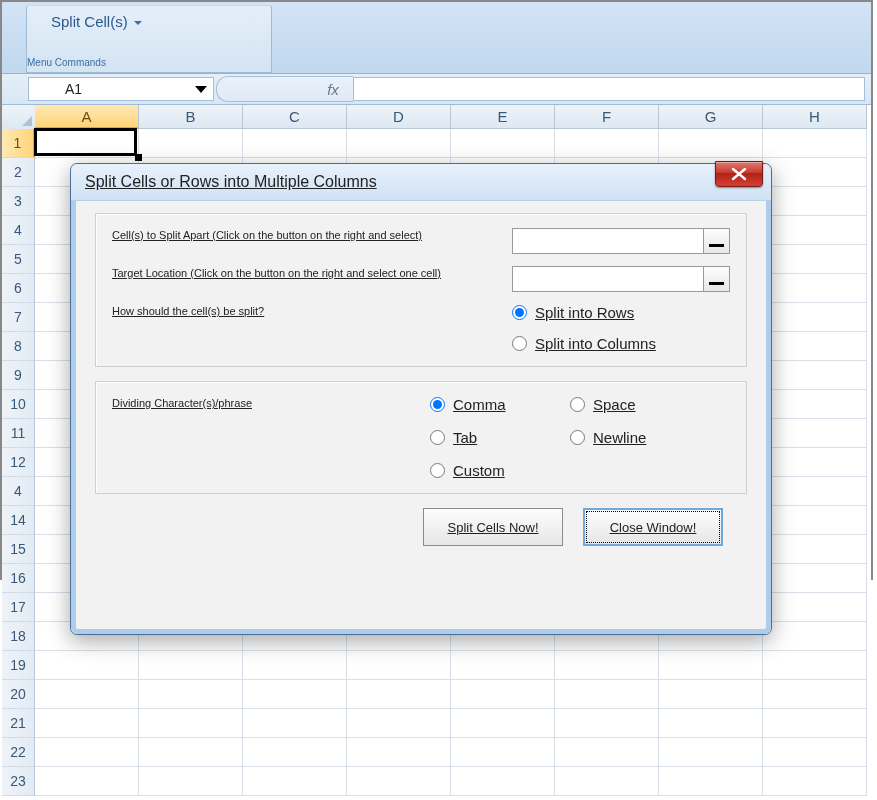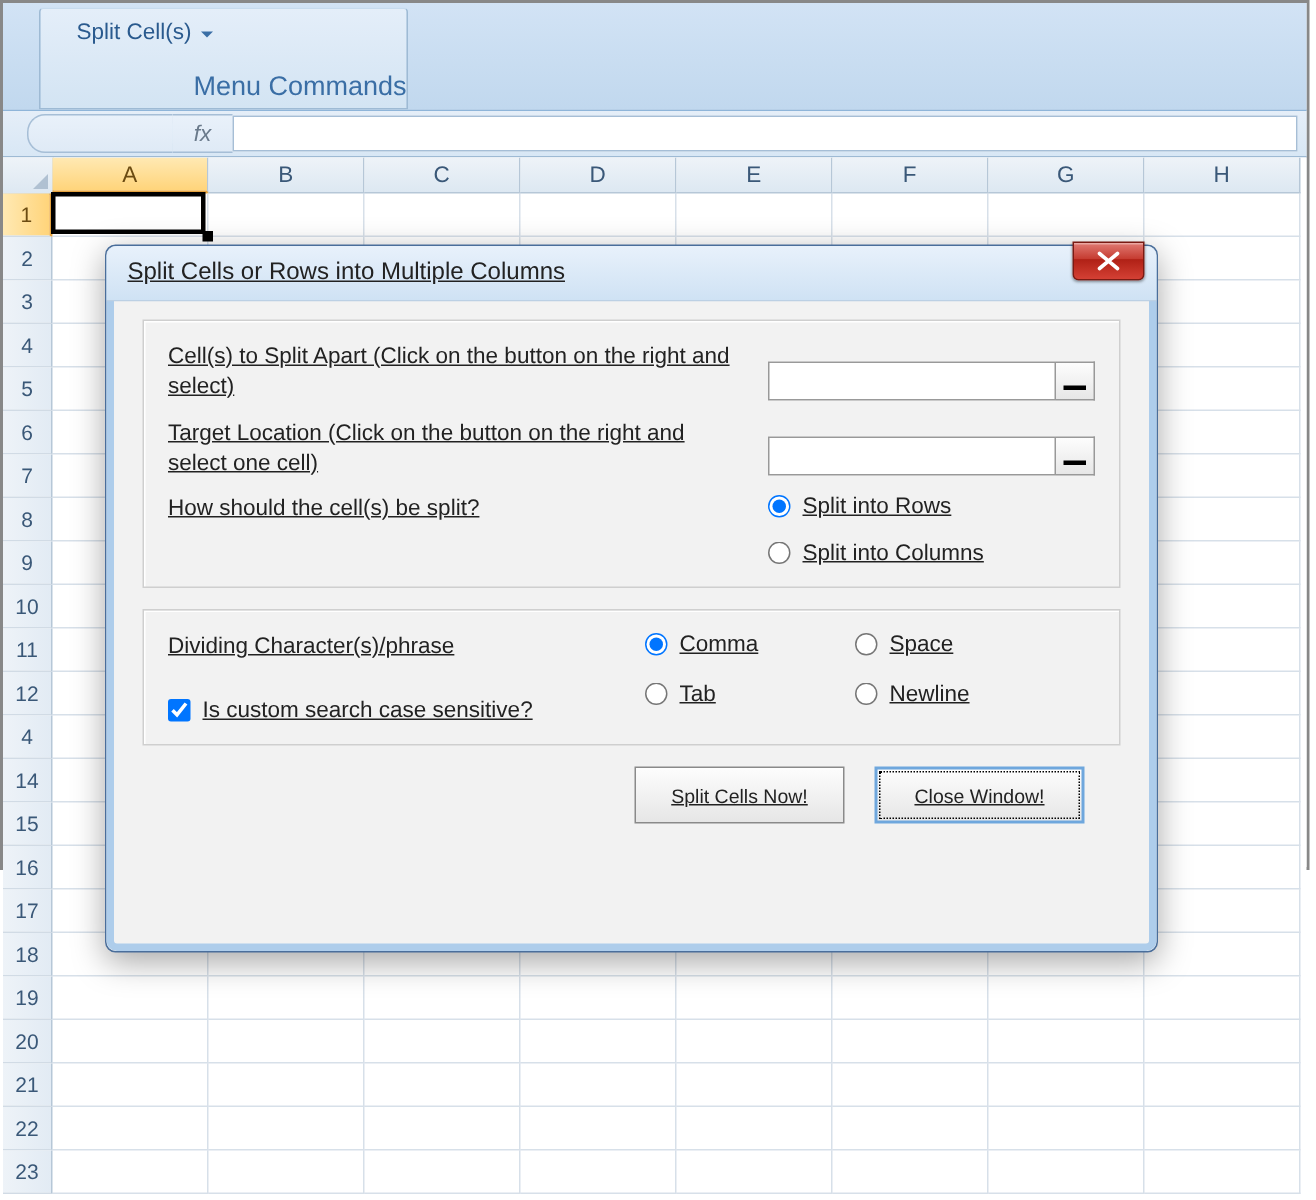--- a/index.html
+++ b/index.html
@@ -55,23 +55,23 @@
     width: 0; height: 0;
     border-left: 4px solid transparent;
     border-right: 4px solid transparent;
     border-top: 4px solid #3a6ea5;
     display: inline-block;
     margin-top: 3px;
   }
   .ribbon-group-label {
     position: absolute;
     left: 0; right: 0; bottom: 4px;
-    text-align: right;
+    text-align: left;
     color: #3a6ea5;
-    font-size: 18px;
+    font-size: 10px;
   }
   
   .namebar {
     position: relative;
     height: 30px;
     background: linear-gradient(#e5eef8, #d8e7f5);
     border-bottom: 1px solid #9ebad4;
     display: flex;
     align-items: center;
   }
@@ -89,21 +89,21 @@
   }
   .namebox-arrow {
     width: 0; height: 0;
     border-left: 6px solid transparent;
     border-right: 6px solid transparent;
     border-top: 7px solid #000;
   }
   .fx-area {
     display: flex;
     align-items: center;
-    margin-left: 16px;
+    margin-left: 2px;
     height: 24px;
   }
   .fx-pill {
     width: 96px;
     height: 24px;
     border: 1px solid #a6bed6;
     background: linear-gradient(#e9f1fa, #dfeaf6);
     border-radius: 12px 0 0 12px;
     border-right: none;
   }
@@ -290,21 +290,21 @@
     padding: 14px 16px 14px 16px;
     margin-bottom: 14px;
     box-shadow: inset 1px 1px 0 #fff;
   }
   .grow {
     display: flex;
     margin-bottom: 10px;
   }
   .glabel {
     flex: 1;
-    font-size: 15px;
+    font-size: 11px;
     color: #222;
     padding-right: 16px;
     line-height: 1.35;
   }
   .gfield {
     width: 218px;
     display: flex;
     align-items: flex-end;
   }
   .refbox {
@@ -409,20 +409,24 @@
     <div class="ribbon-tab">
       <div class="ribbon-button">
         <span>Split Cell(s)</span>
         <span class="chevron-down"></span>
       </div>
       <div class="ribbon-group-label">Menu Commands</div>
     </div>
   </div>
 
   <div class="namebar">
+    <div class="namebox">
+      <span>A1</span>
+      <span class="namebox-arrow"></span>
+    </div>
     <div class="fx-area">
       <div class="fx-pill"></div>
       <div class="fx-label">fx</div>
     </div>
     <div class="formula-input"></div>
   </div>
 
   <div class="grid-wrap">
     <div class="select-all"></div>
     <div class="col-headers" id="col-headers">
@@ -738,45 +742,43 @@
               </label>
             </div>
           </div>
         </div>
       </div>
 
       <div class="group" style="">
         <div class="grow" style="margin-bottom:0;">
           <div style="flex:1;">
             <div class="glabel" style="padding-right:0;">Dividing Character(s)/phrase</div>
-            <div class="chk">
-              <label>
-                <input type="checkbox" checked="" style="">
-                <span>Is custom search case sensitive?</span>
-              </label>
-            </div>
           </div>
           <div style="width:300px;">
             <div class="radiogrid">
               <label>
                 <input type="radio" name="delim" checked="" style="">
                 <span>Comma</span>
               </label>
               <label>
                 <input type="radio" name="delim" style="">
                 <span>Space</span>
               </label>
               <label>
                 <input type="radio" name="delim" style="">
                 <span>Tab</span>
               </label>
               <label>
                 <input type="radio" name="delim" style="">
                 <span>Newline</span>
               </label>
+              <label>
+                <input type="radio" name="delim" style="">
+                <span>Custom</span>
+              </label>
             </div>
           </div>
         </div>
       </div>
 
       <div class="dialog-footer">
         <button class="dlg-btn">
           <span>Split Cells Now!</span>
         </button>
         <button class="dlg-btn focus">

